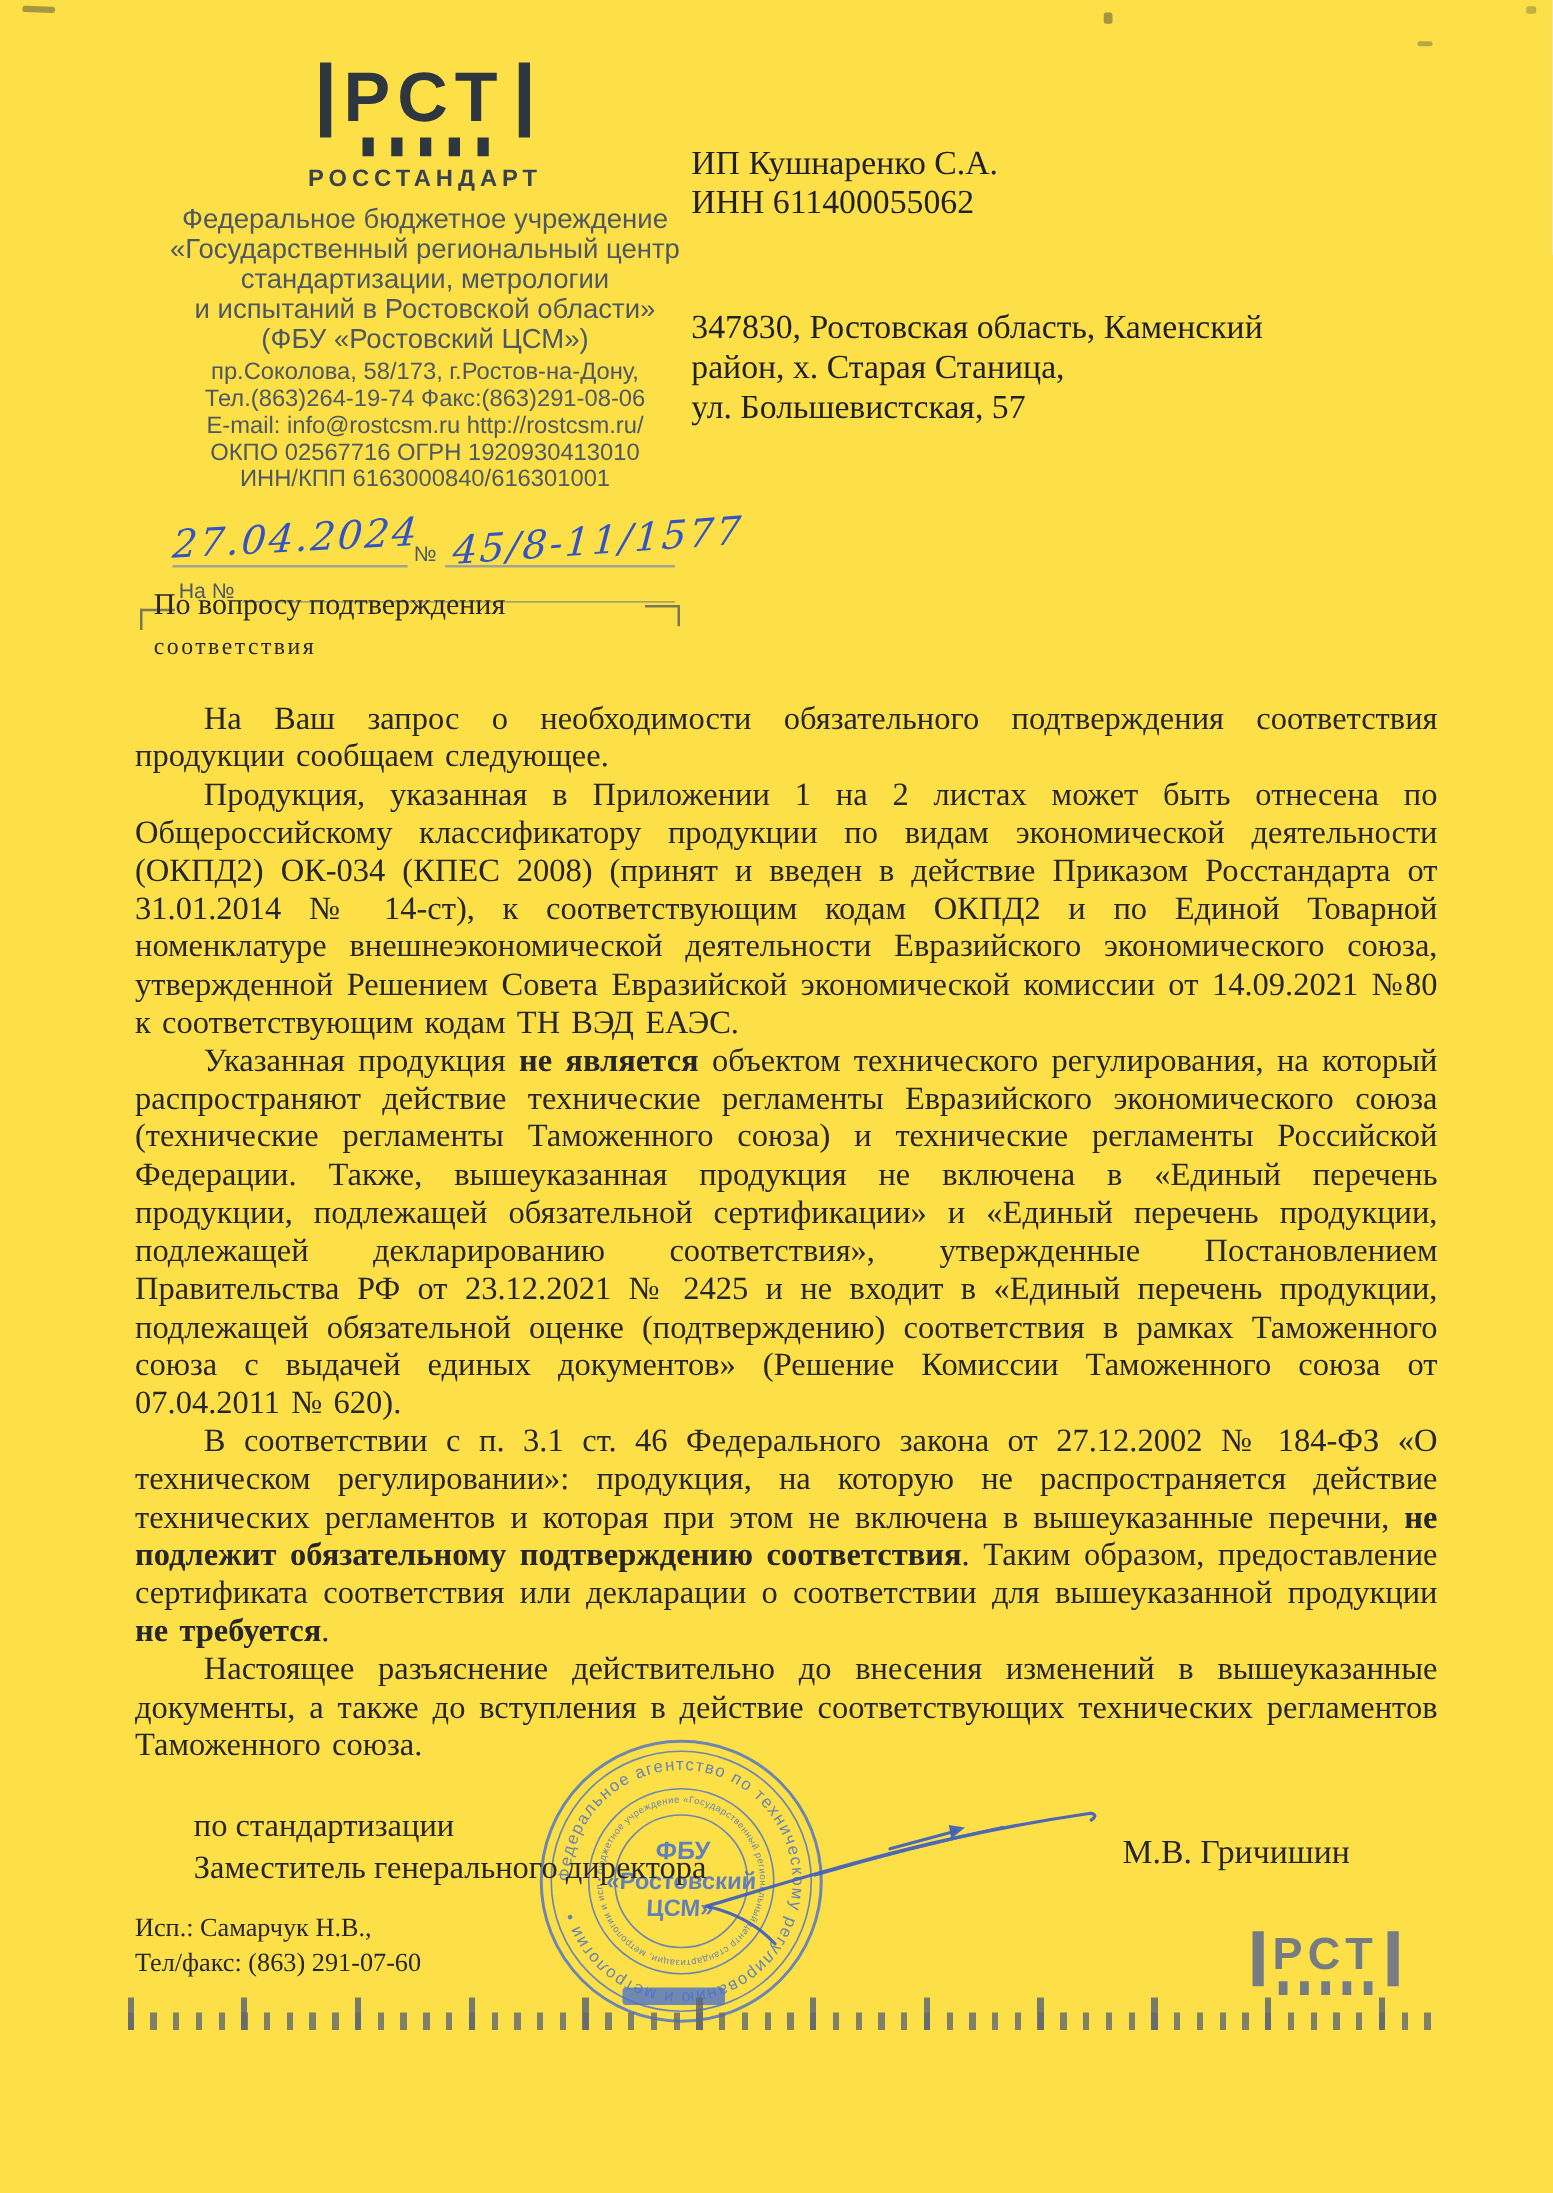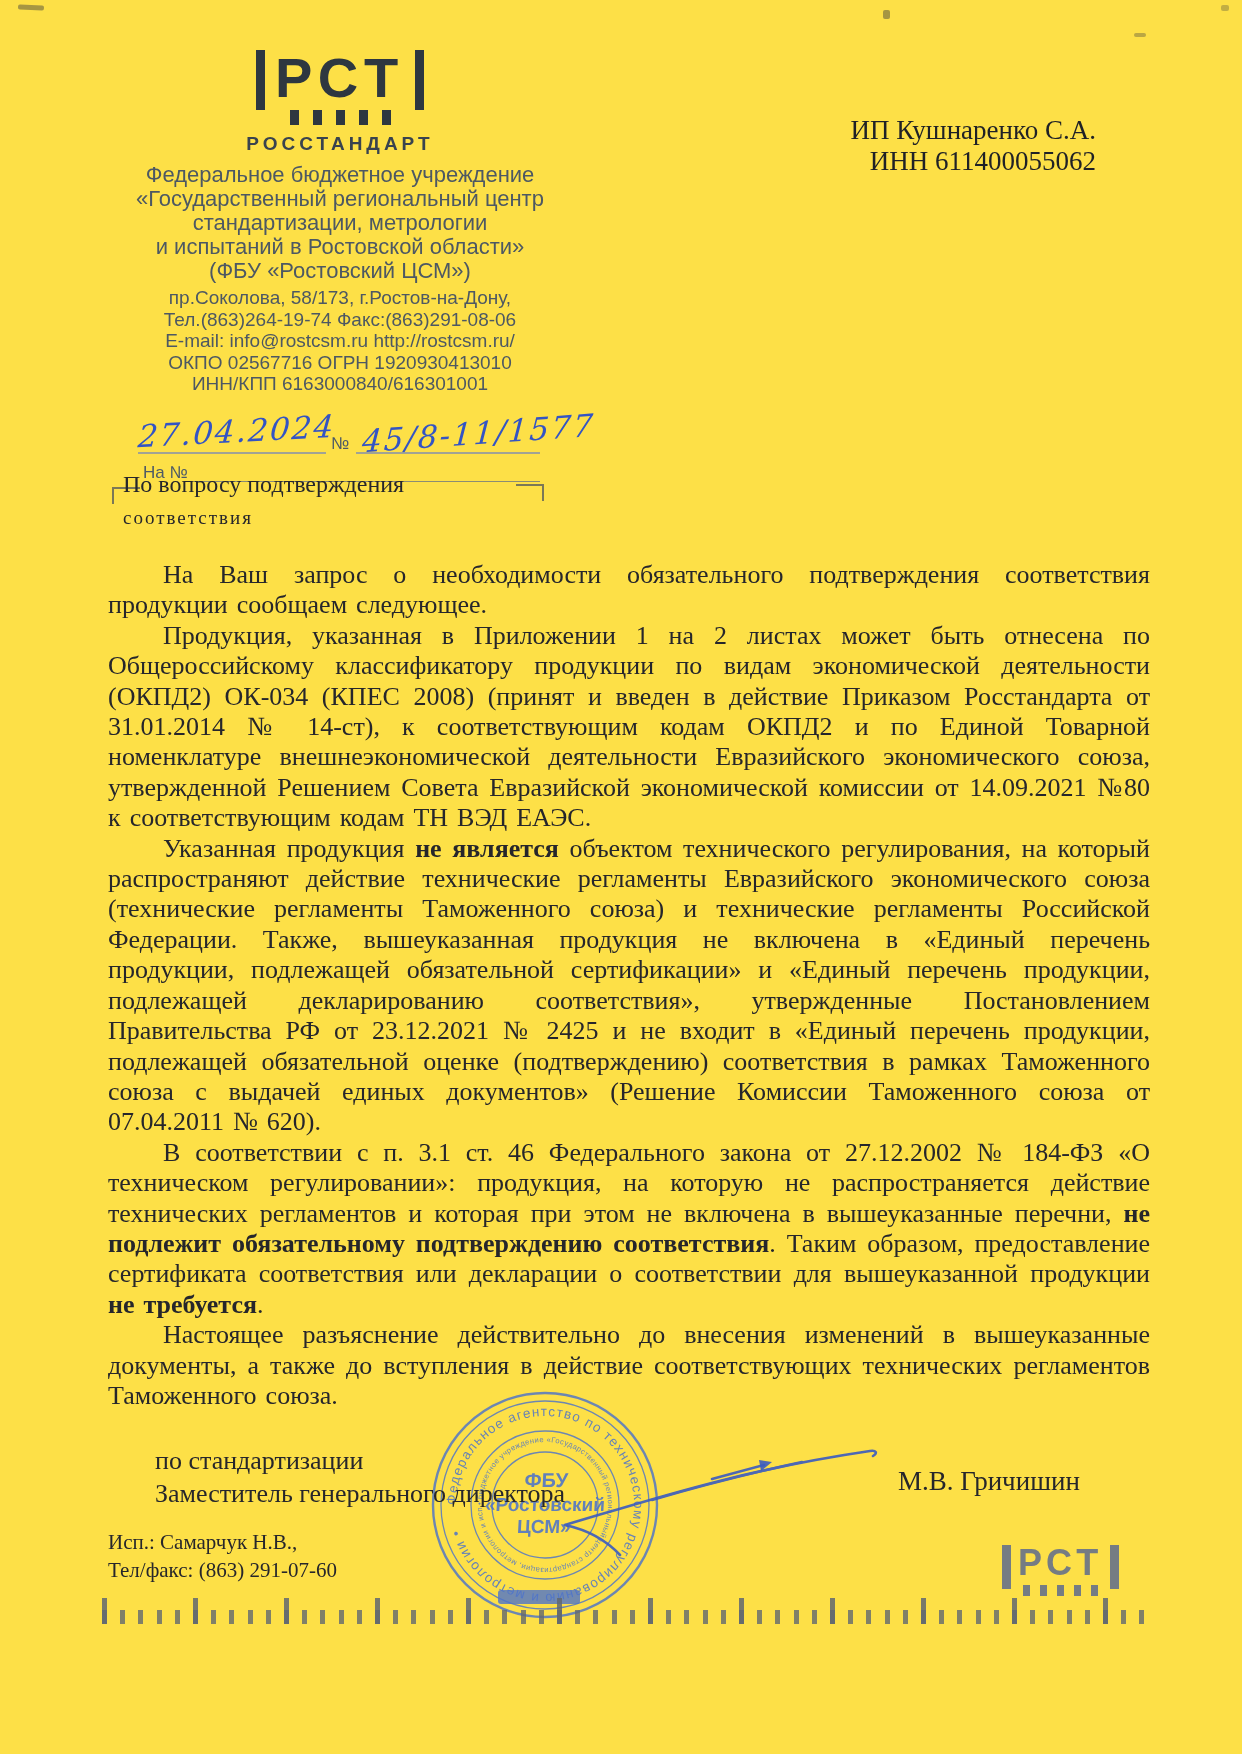--- a/index.html
+++ b/index.html
@@ -37,21 +37,21 @@
   .num-label{position:absolute;left:331px;top:434px;font-family:"Liberation Sans", sans-serif;
     font-size:17px;color:#4e5a66;}
   .reply-label{position:absolute;left:143px;top:463px;font-family:"Liberation Sans", sans-serif;
     font-size:17px;color:#4e5a66;}
   .reply-line{left:194px;top:481px;width:346px;border-top:1.5px solid #6e7780;}
   
   .corner{position:absolute;width:26px;height:15px;opacity:.75;}
   .corner.cl{left:112px;top:487px;border-left:2px solid #50565c;border-top:2px solid #50565c;}
   .corner.cr{left:516px;top:484px;border-right:2px solid #50565c;border-top:2px solid #50565c;}
   
-  .recipient{position:absolute;left:531px;top:115px;width:565px;text-align:right;
+  .recipient{position:absolute;left:553px;top:115px;width:565px;text-align:left;
     font-size:27px;line-height:31px;color:#1f2126;}
   .recipient .addr{margin-top:68px;line-height:32px;}
   
   .subject{position:absolute;left:123px;top:471px;color:#26262b;}
   .subject .s1{font-size:24px;}
   .subject .s2{font-size:19px;letter-spacing:2px;margin-top:9px;}
   
   .body-text{position:absolute;left:108px;top:560px;width:1042px;
     font-size:26px;line-height:30.4px;text-align:justify;word-spacing:2.5px;color:#26262b;}
   .body-text p{margin:0;text-indent:55px;}
@@ -123,20 +123,25 @@
   <div class="refline l2"></div>
   <div class="reply-label">На №</div>
   <div class="refline reply-line"></div>
 
   <div class="corner cl"></div>
   <div class="corner cr"></div>
 
   <div class="recipient">
     <div>ИП Кушнаренко С.А.</div>
     <div>ИНН 611400055062</div>
+    <div class="addr">
+      <div>347830, Ростовская область, Каменский</div>
+      <div>район, х. Старая Станица,</div>
+      <div>ул. Большевистская, 57</div>
+    </div>
   </div>
 
   <div class="subject">
     <div class="s1">По вопросу подтверждения</div>
     <div class="s2">соответствия</div>
   </div>
 
   <div class="body-text" id="body-host">
       <p><span>На Ваш запрос о необходимости обязательного подтверждения соответствия продукции сообщаем следующее.</span></p>
       <p><span>Продукция, указанная в Приложении 1 на 2 листах может быть отнесена по Общероссийскому классификатору продукции по видам экономической деятельности (ОКПД2) ОК-034 (КПЕС 2008) (принят и введен в действие Приказом Росстандарта от 31.01.2014 № 14-ст), к соответствующим кодам ОКПД2 и по Единой Товарной номенклатуре внешнеэкономической деятельности Евразийского экономического союза, утвержденной Решением Совета Евразийской экономической комиссии от 14.09.2021 №80 к соответствующим кодам ТН ВЭД ЕАЭС.</span></p>

